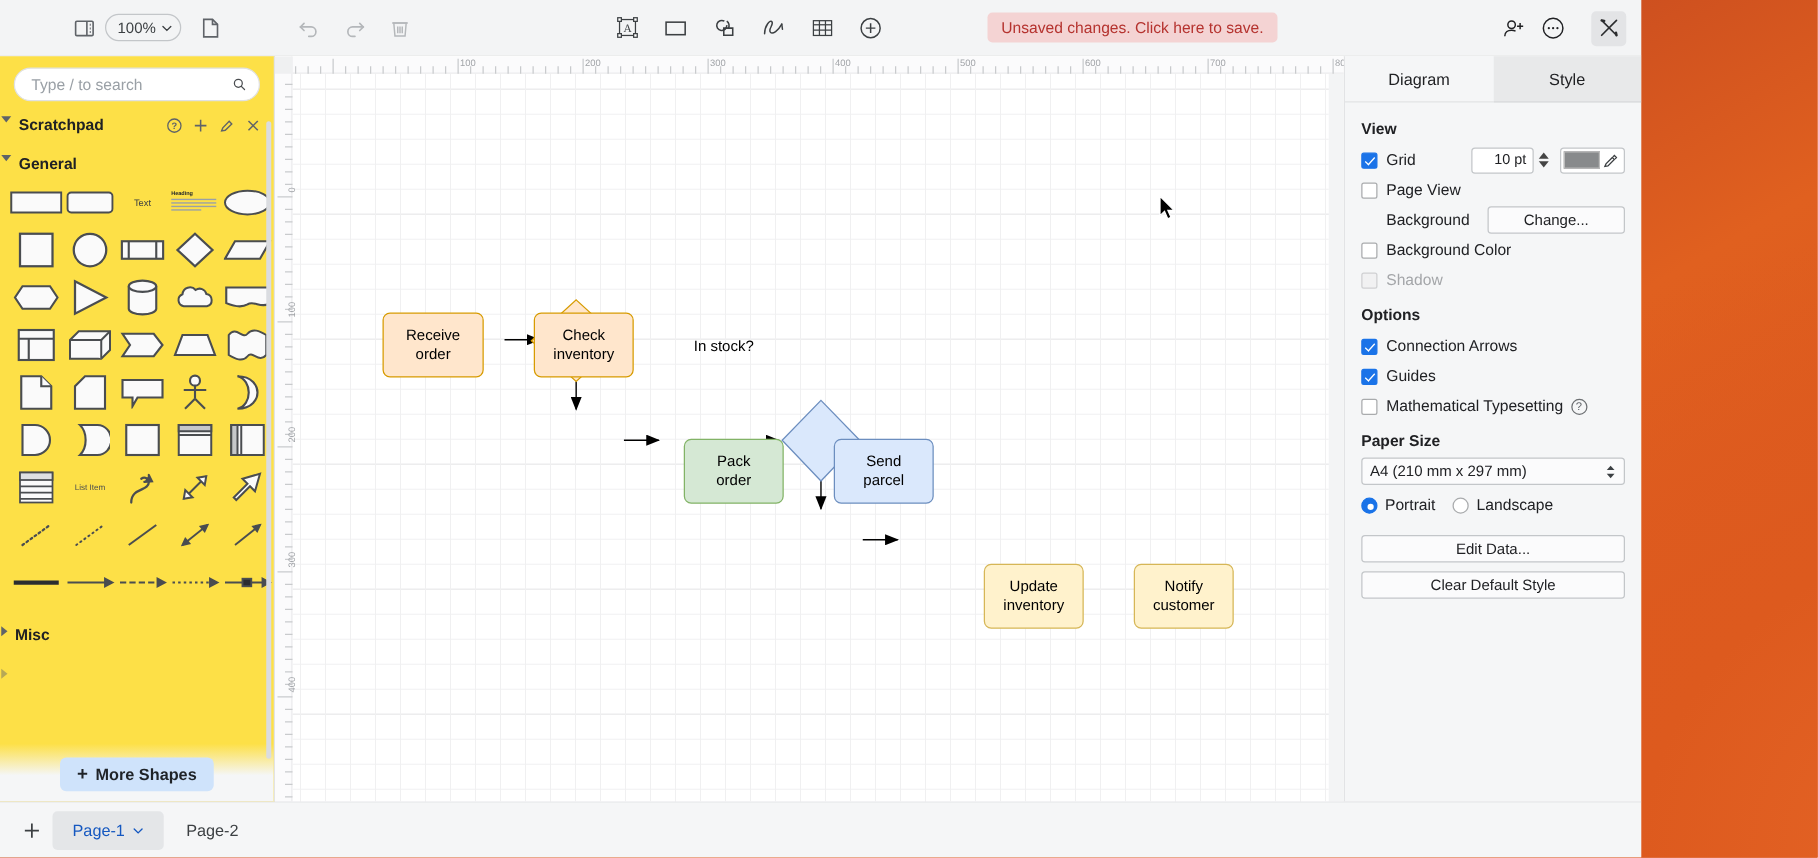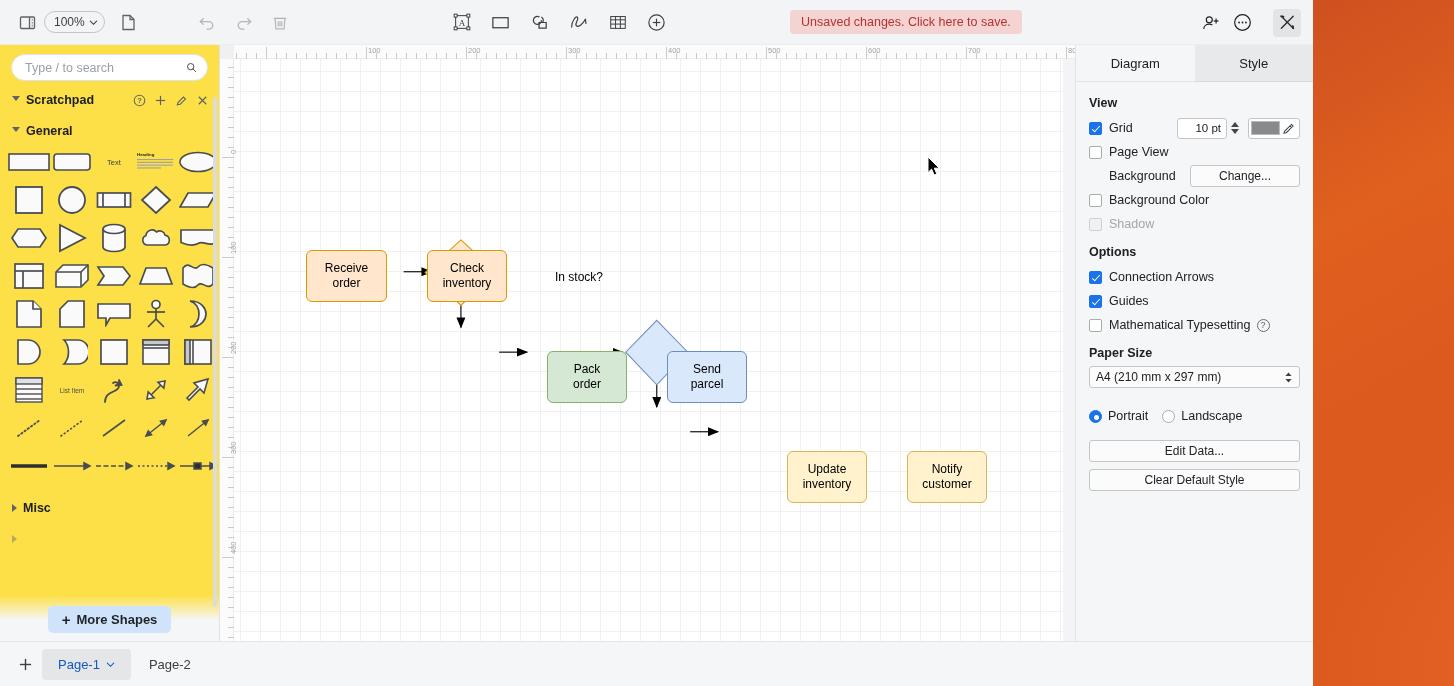--- a/index.html
+++ b/index.html
@@ -26,20 +26,21 @@
     overflow: hidden;
   }
 
   
   .toolbar {
     height: 45px; flex: 0 0 45px;
     background: #f3f4f5;
     display: flex; align-items: center;
     position: relative;
     border-bottom: 1px solid #eceded;
+    padding-left: 40px;
   }
   .tb-group { display: flex; align-items: center; }
   .tb-btn {
     width: 30px; height: 30px;
     display: flex; align-items: center; justify-content: center;
     border-radius: 4px; cursor: pointer;
     color: #5f6368;
   }
   .tb-btn svg { display: block; }
   .zoom-pill {
@@ -79,22 +80,22 @@
     border: 1px solid #e0e1e3; border-radius: 14px;
     display: flex; align-items: center; padding: 0 10px 0 13px;
   }
   .search-box input {
     flex: 1; border: none; outline: none; background: transparent;
     font-size: 12.5px; color: #3c4043; font-family: "Liberation Sans", sans-serif;
   }
   .search-box input::placeholder { color: #9aa0a6; }
 
   .sect-head {
-    display: flex; align-items: center; gap: 6px;
-    padding: 6px 10px 5px 12px;
+    display: flex; gap: 6px;
+    padding: 6px 10px 5px 1px;
     font-size: 12.5px; font-weight: bold; color: #202124;
   }
   .caret { width: 0; height: 0; border-left: 5px solid #5f6368; border-top: 4px solid transparent; border-bottom: 4px solid transparent; }
   .caret.open { border-left: 4px solid transparent; border-right: 4px solid transparent; border-top: 5px solid #5f6368; border-left-width:4px; }
   .sect-head .sp { flex: 1; }
   .sect-icons { display: flex; align-items: center; gap: 8px; color: #5f6368; }
   .sect-icons span { cursor: pointer; display: flex; }
 
   .scratch-drop {
     margin: 2px 10px 4px 12px; height: 26px;
@@ -1024,21 +1025,21 @@
         <div class="fmt-h" style="margin-top:9px">Paper Size</div>
         <div class="select">
           <span>A4 (210 mm x 297 mm)</span>
           <span class="spacer"></span>
           <svg width="9" height="13" viewBox="0 0 9 13">
             <path d="M4.5 1.5 L7.6 5 H1.4 Z" fill="#3c4043"></path>
               <path d="M4.5 11.5 L7.6 8 H1.4 Z" fill="#3c4043"></path>
           </svg>
         </div>
 
-        <div class="row" style="margin-top:16px">
+        <div class="row" style="margin-top:4px">
           <span class="radio on"></span>
           <span class="lbl">Portrait</span>
           <span class="radio" style="margin-left:14px"></span>
           <span class="lbl">Landscape</span>
         </div>
 
         <div class="btn btn-wide" style="margin-top:12px">Edit Data...</div>
         <div class="btn btn-wide">Clear Default Style</div>
       </div>
     </div>

